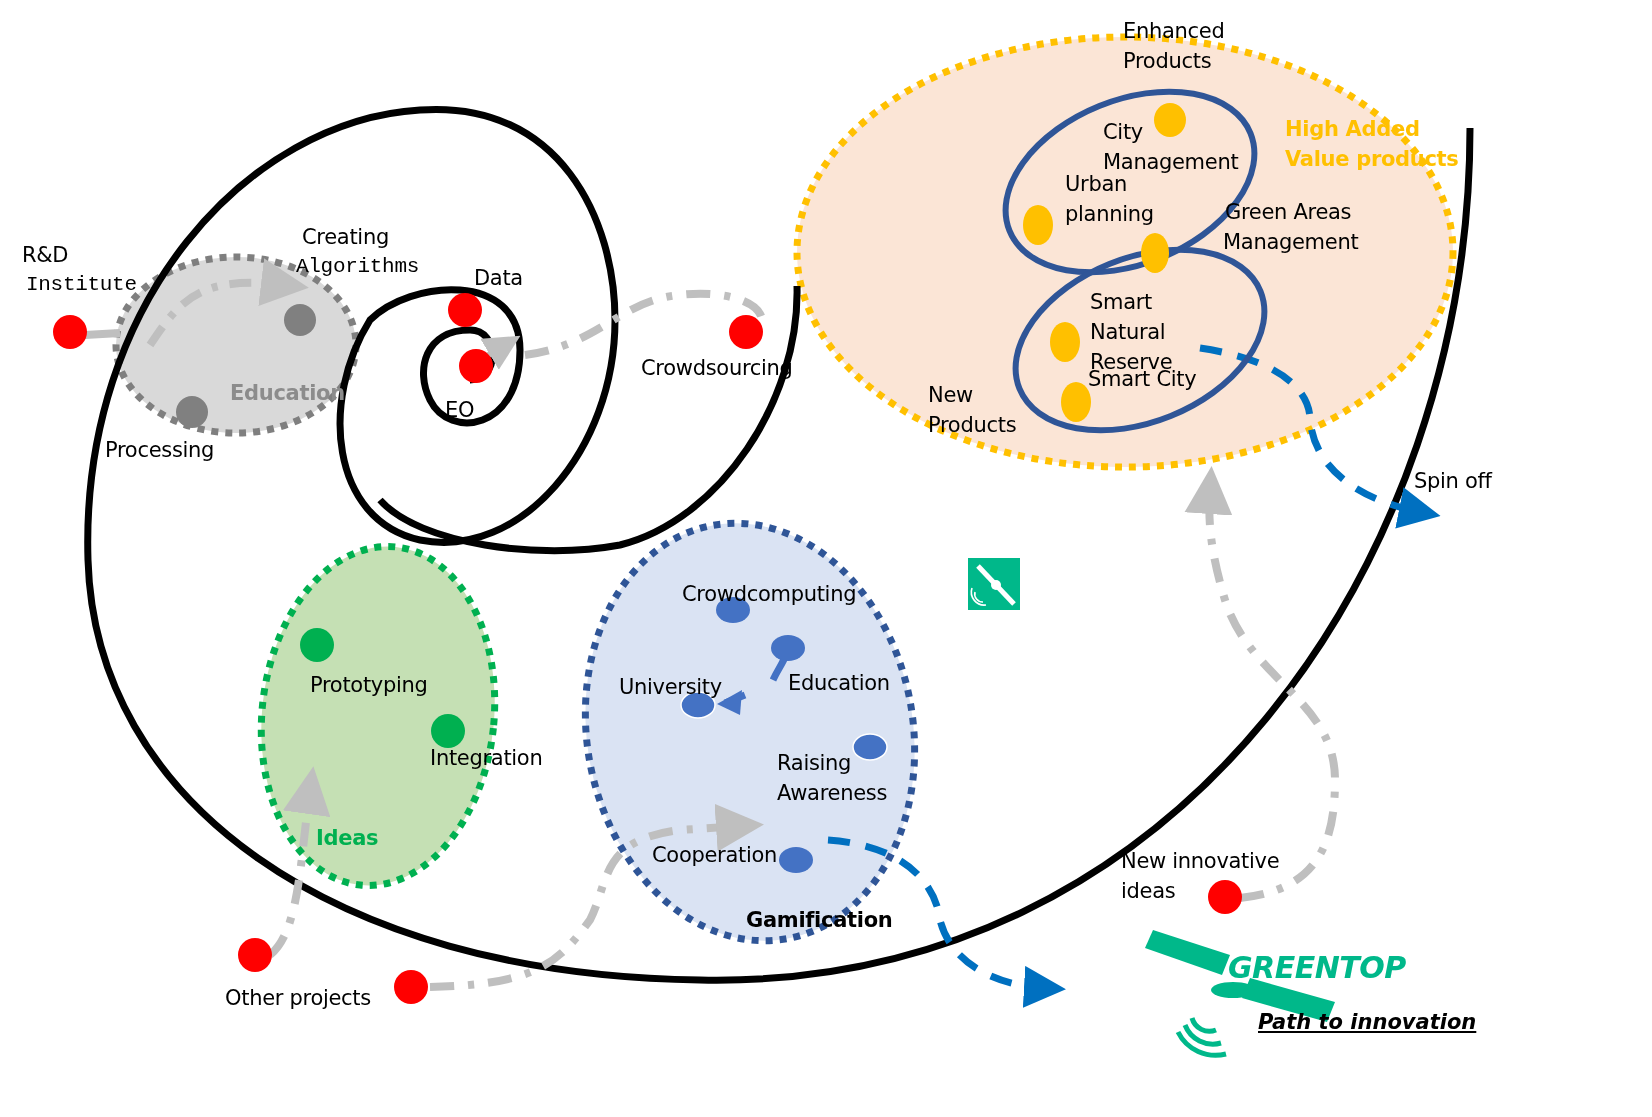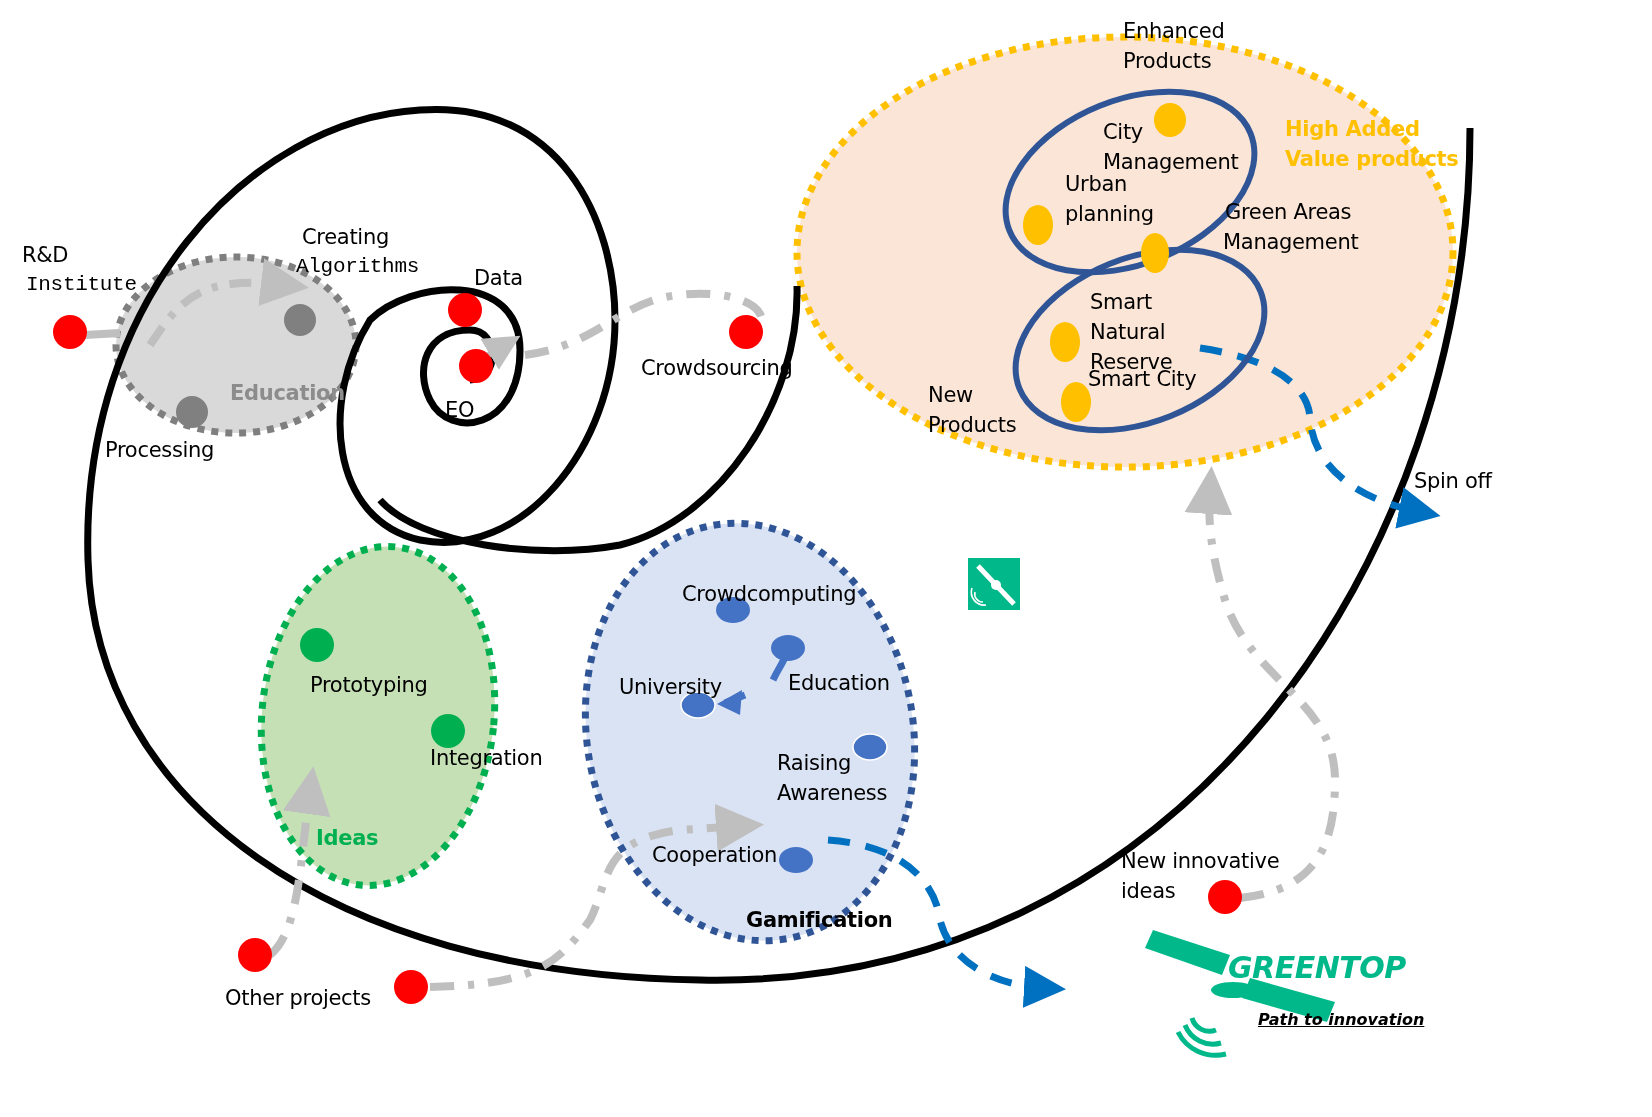--- a/index.html
+++ b/index.html
@@ -9,21 +9,21 @@
   .lbl { position: absolute; font-size: 21px; line-height: 30px; color: #000;
          font-family: "DejaVu Sans", "Liberation Sans", sans-serif; white-space: nowrap; letter-spacing: -0.3px; }
   .lbl.bold { font-weight: bold; }
   .research-title { color: #8c8c8c; }
   .ideas-title { color: #00b050; }
   .gam-title { color: #000000; }
   .hav-title { color: #ffc000; }
   .brand { position: absolute; font-family: "DejaVu Sans", sans-serif; font-style: italic; font-weight: bold;
            font-size: 30px; color: #00b88a; letter-spacing: -0.5px; }
   .tagline { position: absolute; font-family: "DejaVu Sans", sans-serif; font-style: italic; font-weight: bold;
-             font-size: 16px; text-decoration: underline; color: #000; }
+             font-size: 21px; text-decoration: underline; color: #000; }
 </style>
 </head>
 <body>
 
 <svg id="canvas" width="1652" height="1117" viewBox="0 0 1652 1117">
   <defs>
     <marker id="arrGrey" markerWidth="6" markerHeight="6" refX="3" refY="3" orient="auto" markerUnits="strokeWidth">
       <path d="M0,0 L6,3 L0,6 z" fill="#bfbfbf"></path>
     </marker>
     <marker id="arrBlue" markerWidth="6" markerHeight="6" refX="3" refY="3" orient="auto" markerUnits="strokeWidth">

